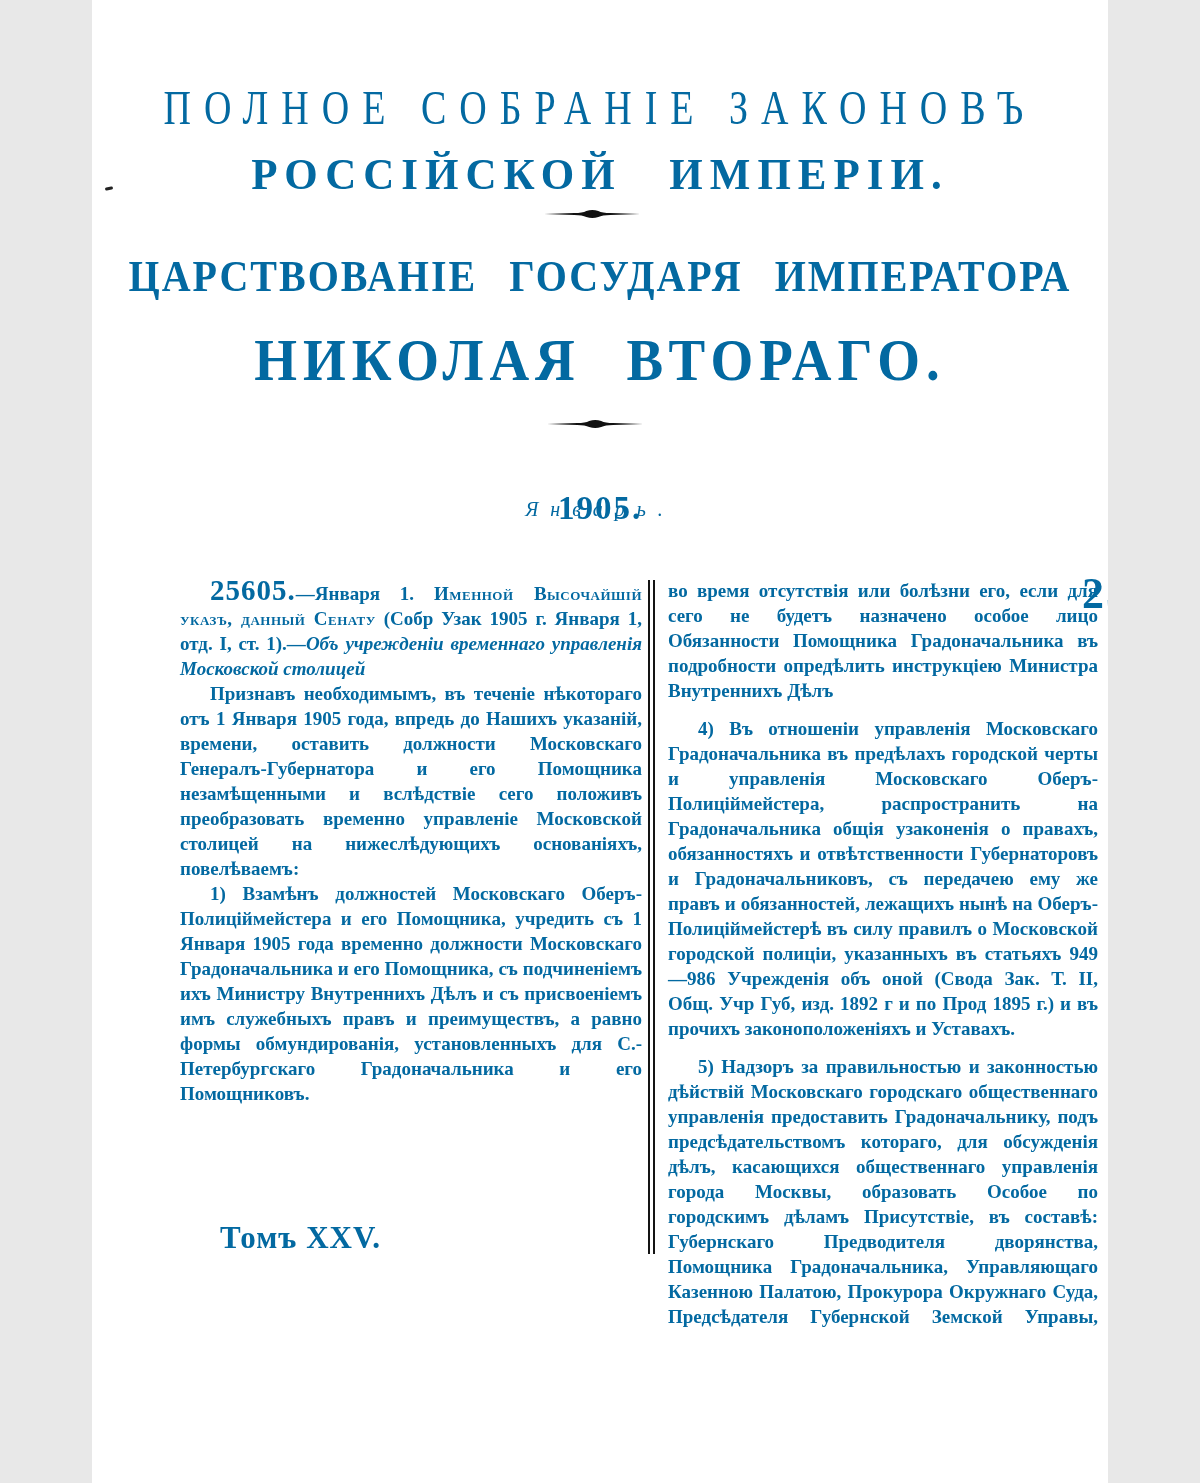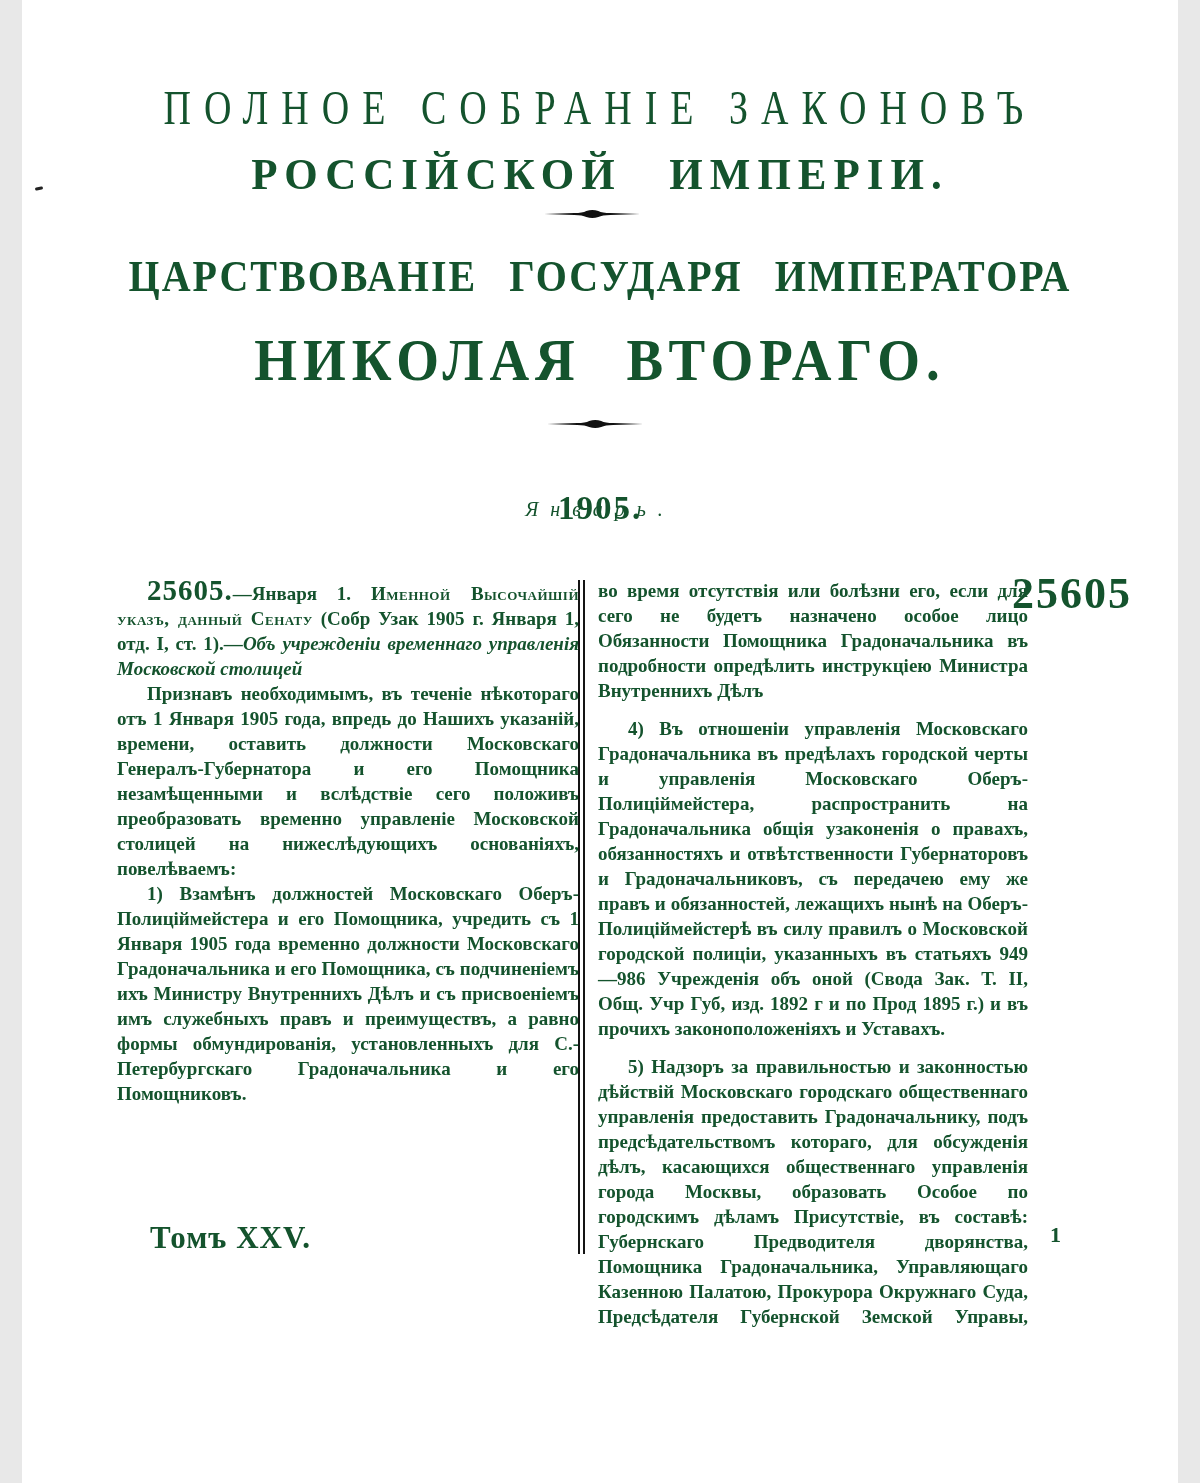--- a/index.html
+++ b/index.html
@@ -1,21 +1,21 @@
 <!DOCTYPE html>
 <html lang="ru"><head>
 <meta charset="utf-8">
 <style>
   html,body{margin:0;padding:0;background:#e8e8e8;}
   .page{
     position:relative;
-    width:1156px;height:1483px;
+    width:1016px;height:1483px;
     margin:0 auto;
     background:#ffffff;
-    color:#14532d;
+    color:#0369a1;
     font-family:"Liberation Serif","DejaVu Serif",serif;
     overflow:hidden;
   }
   
   .masthead{position:absolute;top:0;left:0;width:100%;text-align:center;}
   .mast-line1{
     position:absolute;top:80px;left:0;width:100%;
     font-size:38px;font-weight:400;letter-spacing:13px;
     transform:scaleY(1.25);transform-origin:top center;
     white-space:nowrap;
@@ -46,21 +46,21 @@
   }
   .mast-month{
     position:absolute;top:498px;left:0;width:100%;
     font-size:20px;font-style:italic;font-weight:400;letter-spacing:12px;
   }
   
   .columns{position:absolute;top:578px;left:88px;width:1020px;height:700px;}
   .col{position:absolute;top:0;
     font-size:19px;font-weight:700;line-height:25px;
     text-align:justify;}
-  .col-left{left:7px;width:462px;}
+  .col-left{left:0;width:462px;}
   .col-right{left:488px;width:430px;}
   .col-rule{
     position:absolute;left:468px;top:2px;height:674px;width:3px;
     border-left:2px solid #141414;border-right:2px solid #141414;
   }
   .margin-number{
     position:absolute;top:-10px;right:-2px;
     font-size:44px;font-weight:700;letter-spacing:2px;
   }
   .para{margin:0;}

